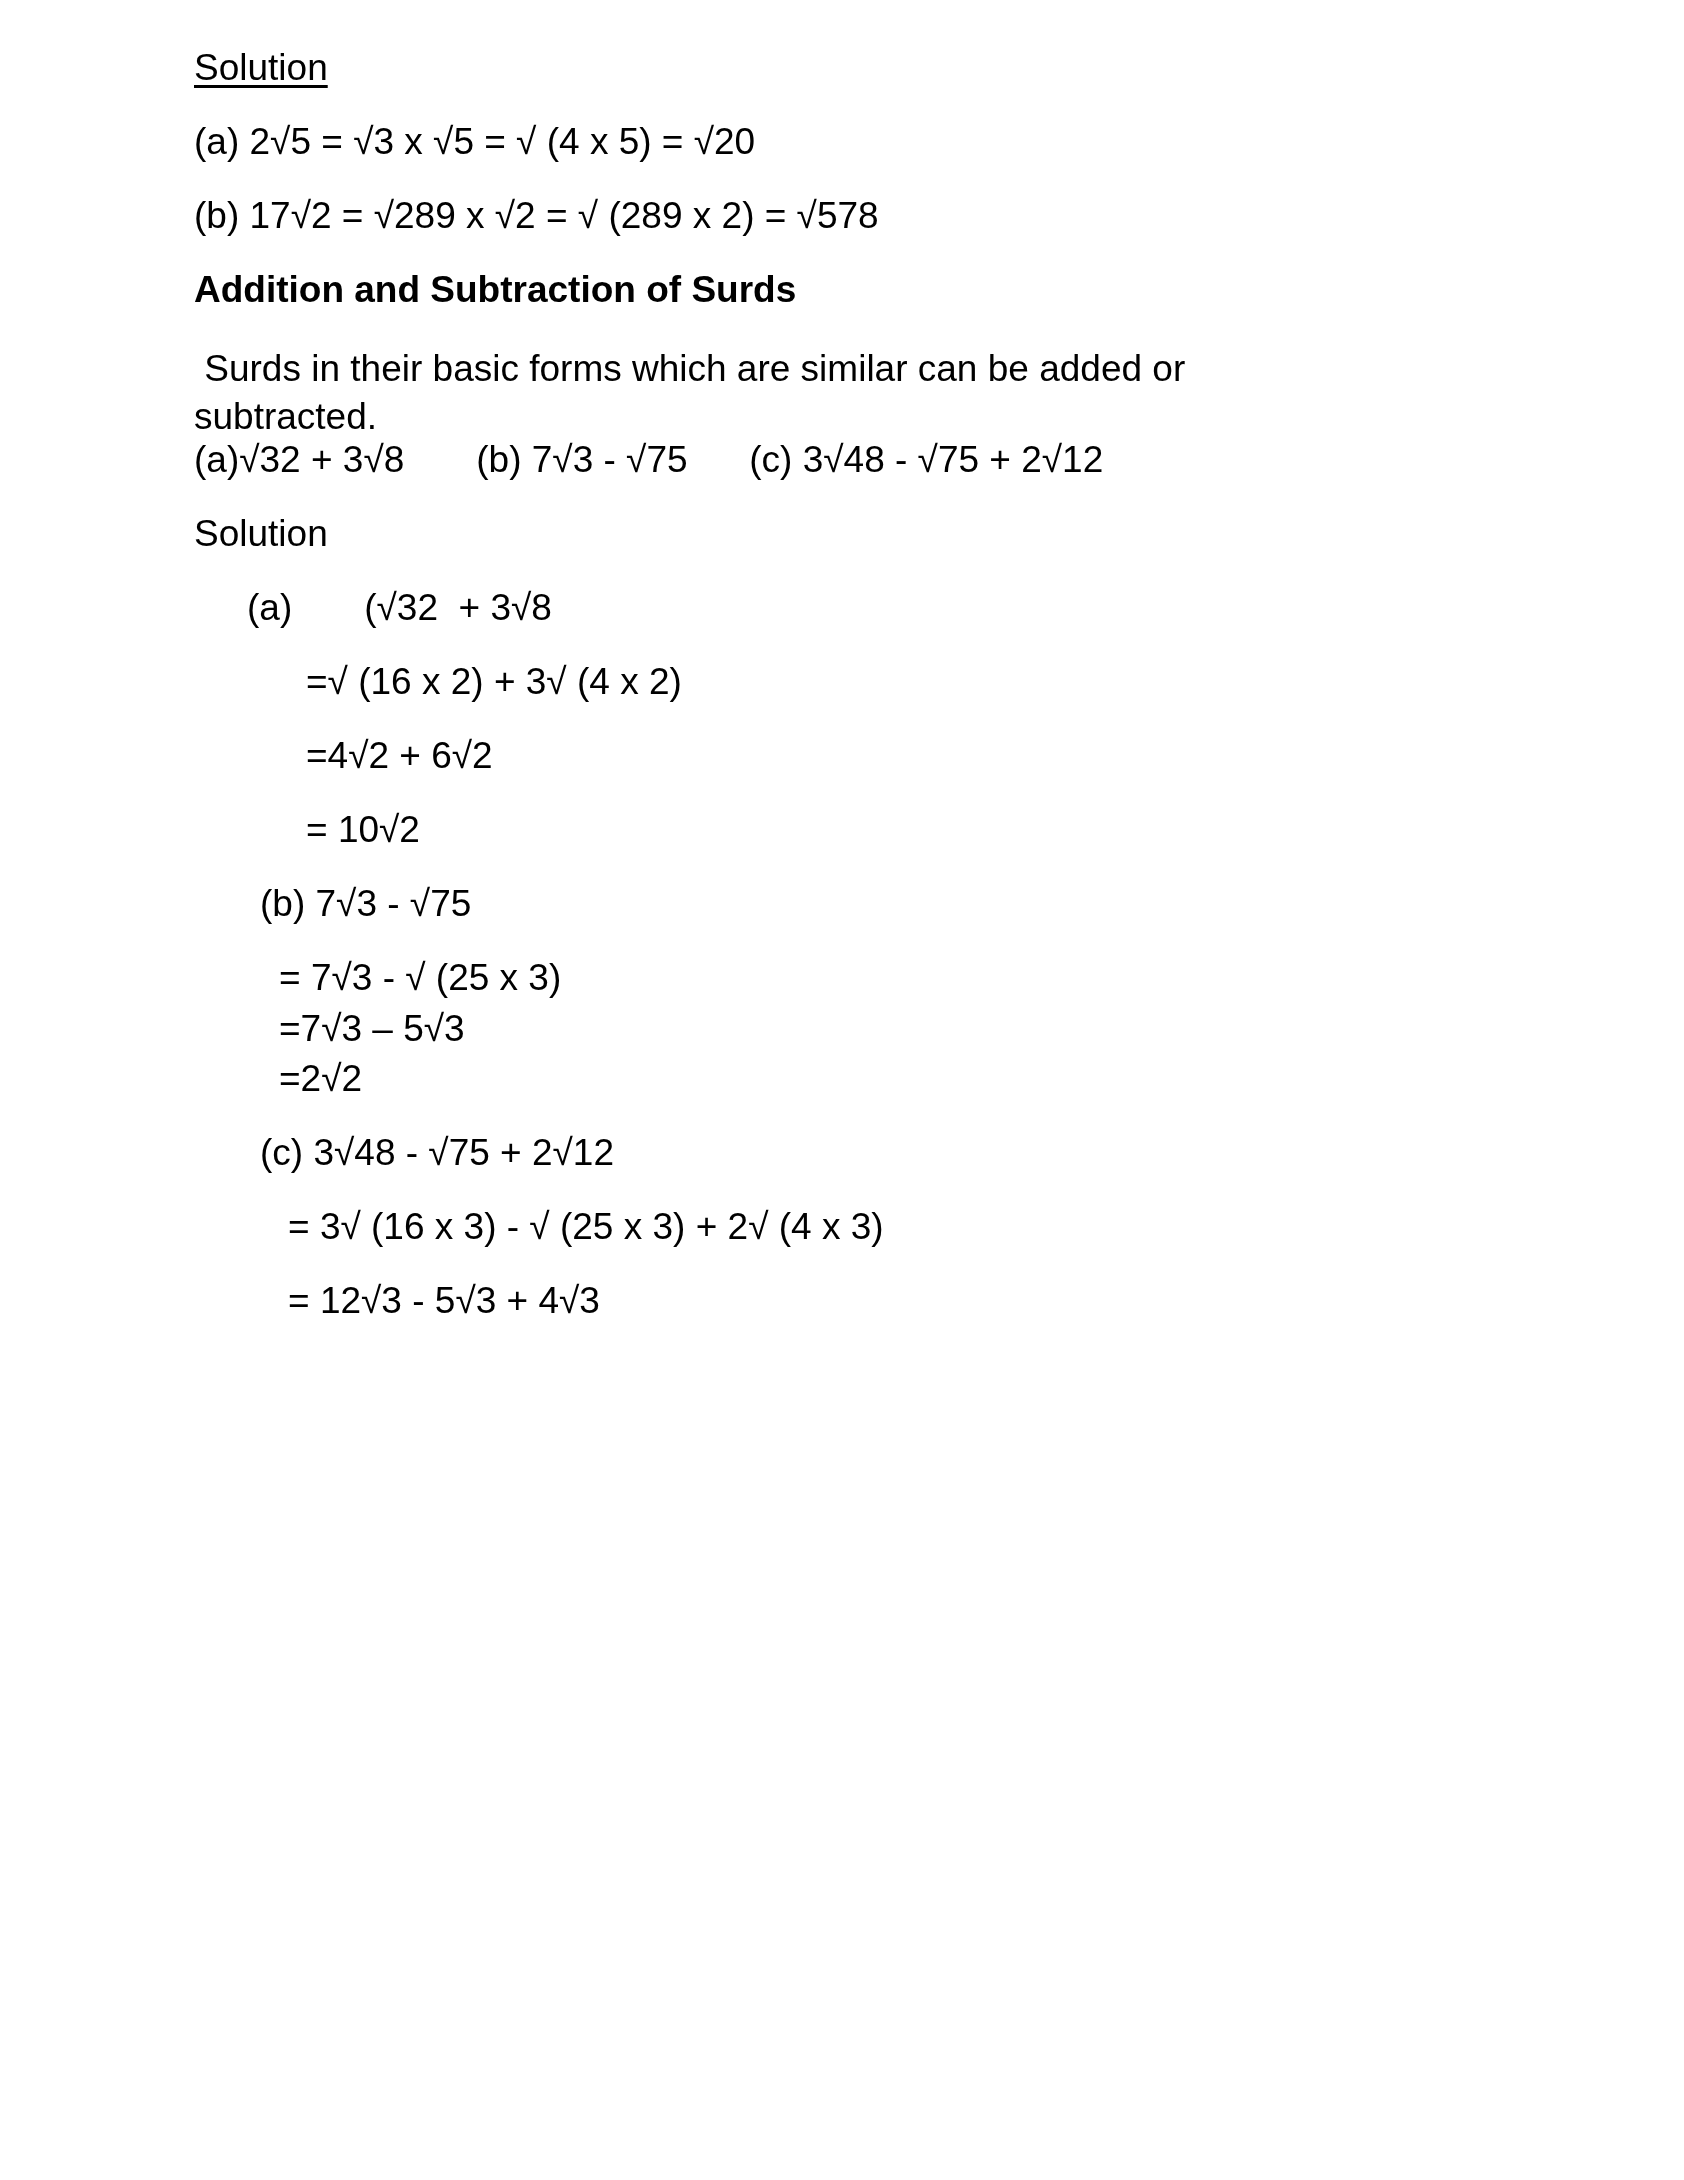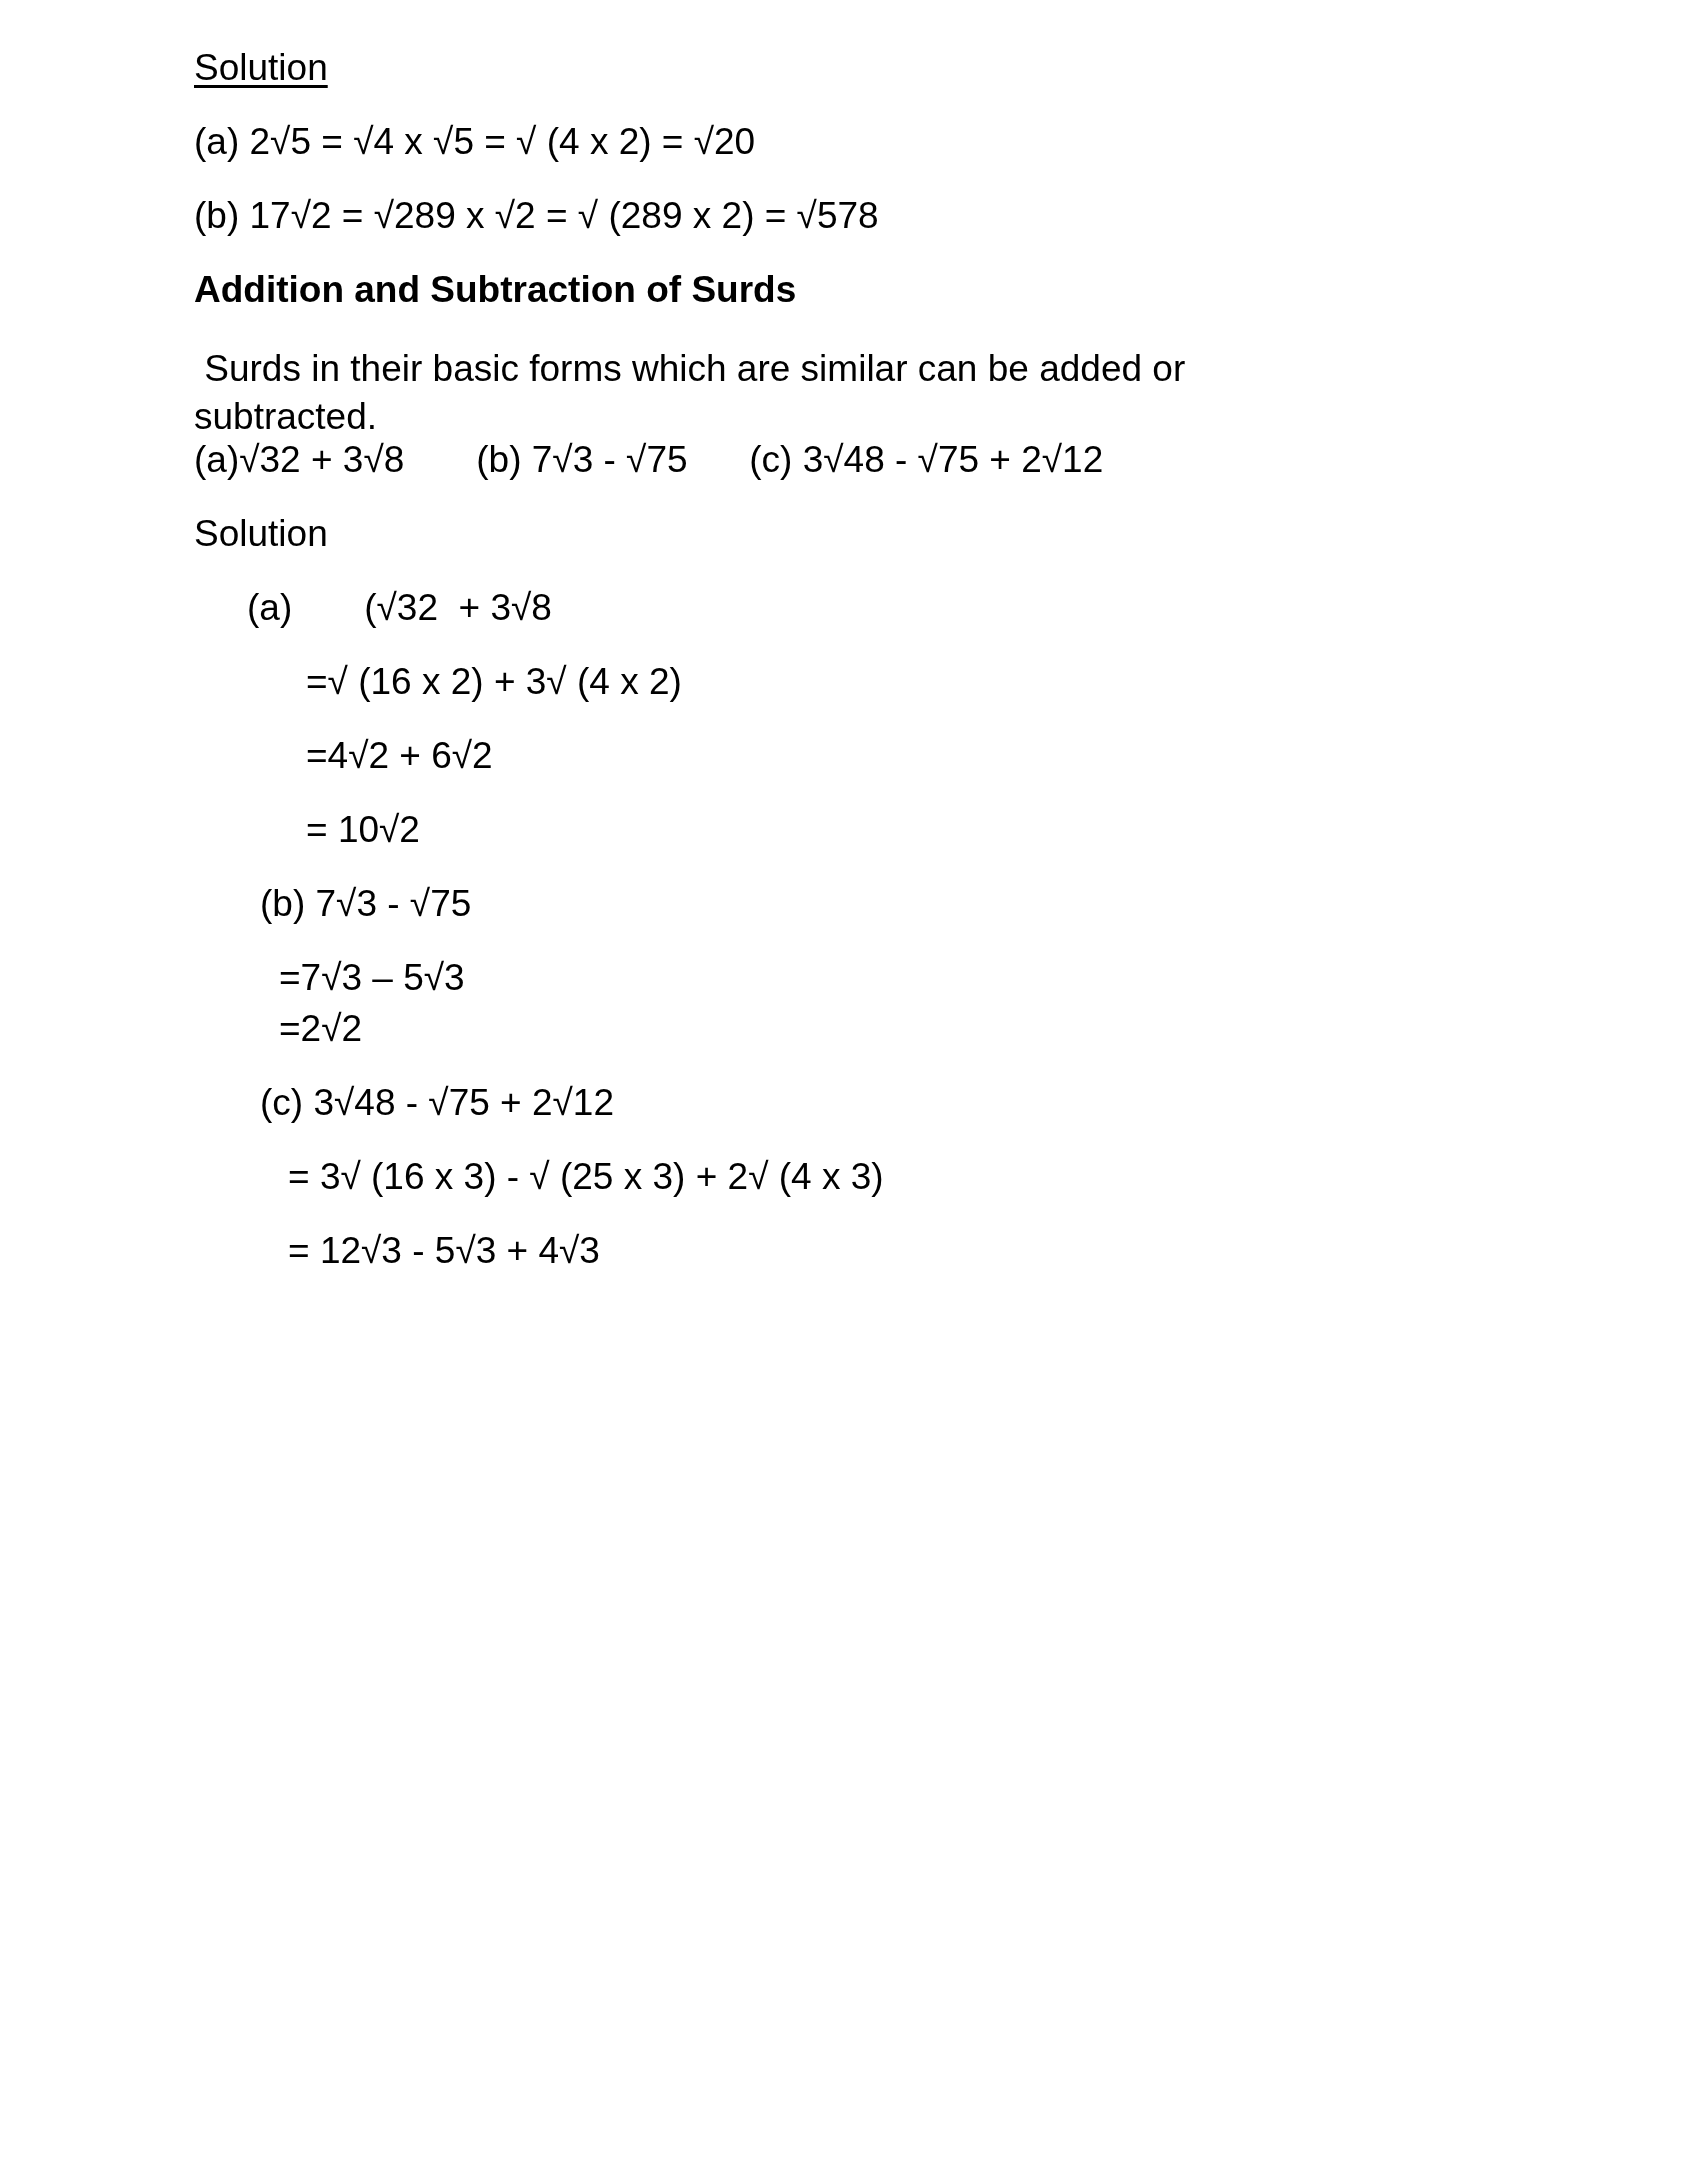--- a/index.html
+++ b/index.html
@@ -59,39 +59,40 @@
     white-space: pre-wrap;
   }
 </style>
 </head>
 <body>
 
 <div class="page">
 
   <p class="heading-underline blk">Solution</p>
 
-  <p class="line blk">(a) 2√5 = √4 x √5 = √ (4 x 2) = √20</p>
+  <p class="line blk">(a) 2√5 = √3 x √5 = √ (4 x 5) = √20</p>
 
   <p class="line blk">(b) 17√2 = √289 x √2 = √ (289 x 2) = √578</p>
 
   <p class="heading-bold blk">Addition and Subtraction of Surds</p>
 
   <p class="wrap-para blk"> Surds in their basic forms which are similar can be added or subtracted.</p>
 
 
   <p class="line blk">(a)√32 + 3√8       (b) 7√3 - √75      (c) 3√48 - √75 + 2√12</p>
 
   <p class="line blk">Solution</p>
 
   <p class="line blk indent-1">(a)       (√32  + 3√8</p>
   <p class="line blk indent-2">=√ (16 x 2) + 3√ (4 x 2)</p>
   <p class="line blk indent-2">=4√2 + 6√2</p>
   <p class="line blk indent-2">= 10√2</p>
 
   <p class="line blk indent-3">(b) 7√3 - √75</p>
+  <p class="line blk-tight indent-4">= 7√3 - √ (25 x 3)</p>
   <p class="line blk-tight indent-4">=7√3 – 5√3</p>
   <p class="line blk indent-4">=2√2</p>
 
   <p class="line blk indent-3">(c) 3√48 - √75 + 2√12</p>
   <p class="line blk indent-5">= 3√ (16 x 3) - √ (25 x 3) + 2√ (4 x 3)</p>
   <p class="line blk indent-5">= 12√3 - 5√3 + 4√3</p>
 
 </div>
 
 

